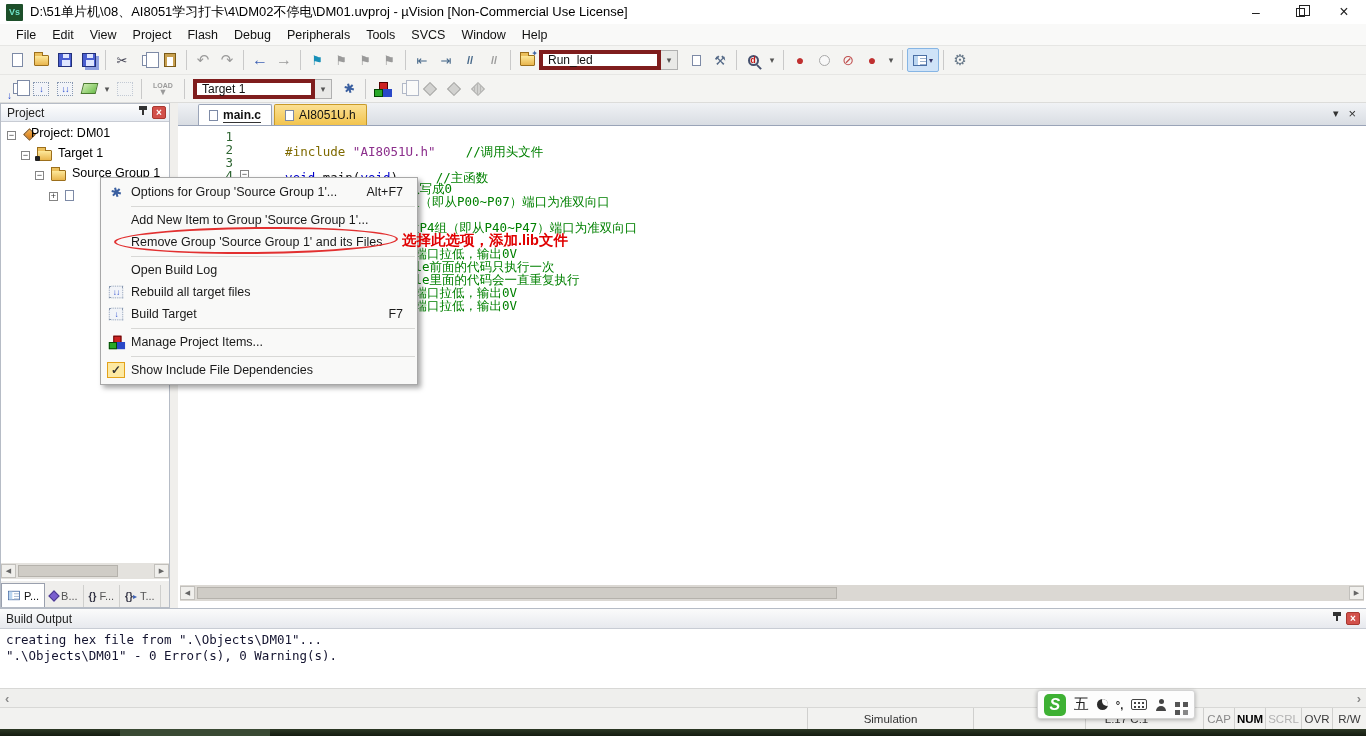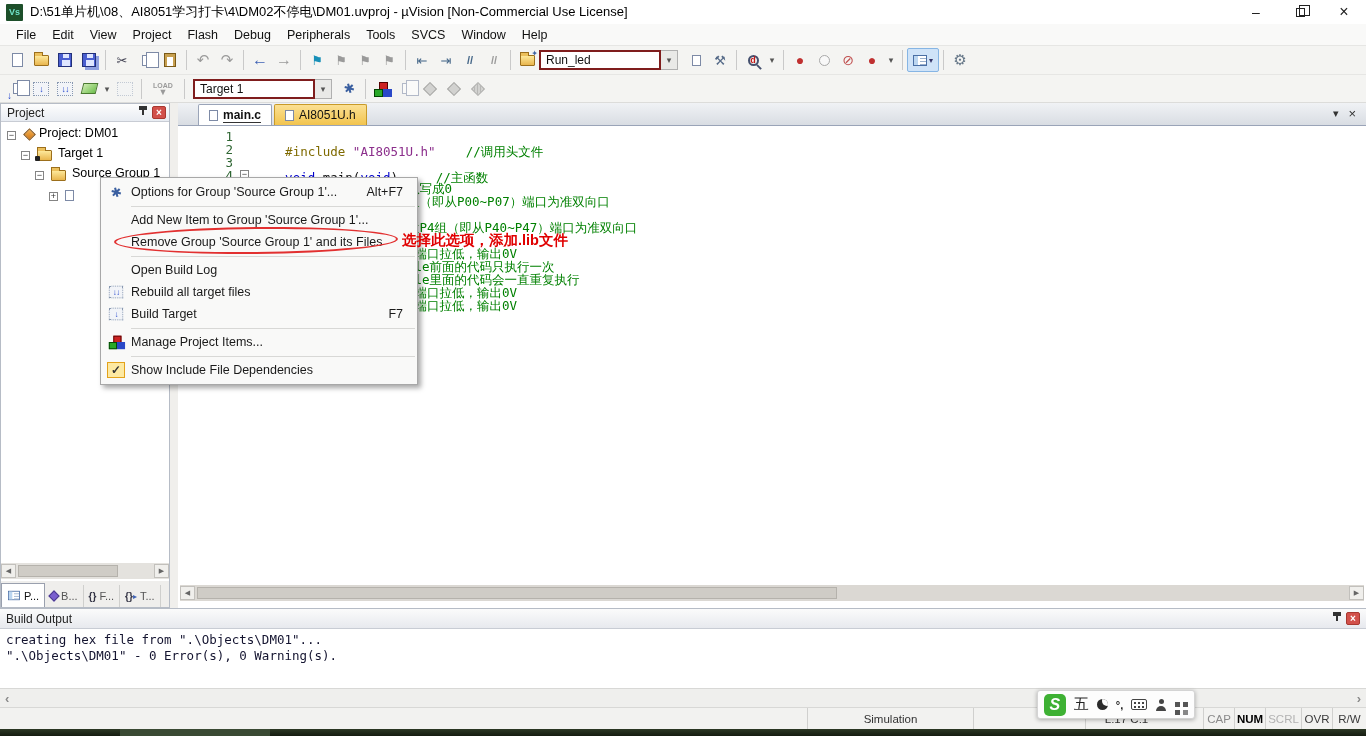--- a/index.html
+++ b/index.html
@@ -33,21 +33,21 @@
   .page-ic.sm { width:9px; height:11px; }
   .page-ic.dbl::after { content:""; position:absolute; left:3px; top:-4px; width:11px; height:14px; background:#fff; border:1px solid #7d8aa6; }
   .folder-ic { width:15px; height:11px; background:linear-gradient(#fde89a,#e9b64e); border:1px solid #9c6f1c; border-radius:1px; position:relative; }
   .folder-ic::before { content:""; position:absolute; top:-4px; left:-1px; width:7px; height:3px; background:#ecc05c; border:1px solid #9c6f1c; border-bottom:none; }
   .floppy-ic { width:14px; height:14px; background:#4a5fd0; border:1px solid #22307a; position:relative; }
   .floppy-ic::before { content:""; position:absolute; left:4px; top:0; width:6px; height:4px; background:#dfe6ff; }
   .floppy-ic::after { content:""; position:absolute; left:3px; bottom:0; width:8px; height:6px; background:#dfe6ff; }
   .floppy-ic.dbl { box-shadow:3px 3px 0 #8fa0e0; }
   .clip-ic { width:12px; height:14px; background:#c8a050; border:1px solid #7a5a18; position:relative; }
   .clip-ic::after { content:""; position:absolute; left:2px; top:3px; width:6px; height:9px; background:#fff; }
-  .combo { height:20px; background:#fff; border:2px solid #7f1d1d; display:flex; align-items:center; padding-left:5px; font-size:12px; color:#111; }
+  .combo { height:20px; background:#fff; border:4px solid #7f1d1d; display:flex; align-items:center; padding-left:5px; font-size:12px; color:#111; }
   .combo-btn { width:17px; height:20px; background:#e9e9e7; border:1px solid #b0b0b0; border-left:none; display:flex; align-items:center; justify-content:center; font-size:9px; color:#555; }
   .mag-ic { width:11px; height:11px; border:2px solid #44506e; border-radius:50%; position:relative; display:flex; align-items:center; justify-content:center; font-size:9px; font-weight:bold; color:#c01818; }
   .mag-ic::after { content:""; position:absolute; right:-5px; bottom:-4px; width:6px; height:2px; background:#44506e; transform:rotate(45deg); }
   .bp-off { width:11px; height:11px; border:1px solid #a8a8a8; border-radius:50%; background:#f8f8f8; }
   .layout-ic { width:14px; height:11px; border:1px solid #4a6fa5; background:#fff; position:relative; }
   .layout-ic::before { content:""; position:absolute; left:0; top:0; width:4px; height:100%; background:#bcd6f0; }
   .layout-ic::after { content:""; position:absolute; left:6px; top:2px; width:6px; height:1px; background:#9ab0cc; box-shadow:0 3px 0 #9ab0cc, 0 6px 0 #9ab0cc; }
   .layout-btn { width:32px; height:24px; background:#cfe3f8; border:1px solid #86b5e4; border-radius:2px; display:flex; align-items:center; justify-content:center; gap:2px; }
   .build-ic { width:16px; height:14px; border:1px dotted #8898b0; background:#f2f4f8; color:#2244cc; font-size:9px; font-weight:bold; display:flex; align-items:center; justify-content:center; letter-spacing:-1px; }
   .batch-ic { width:15px; height:11px; background:linear-gradient(135deg,#cdecb0,#6fbf4f); border:1px solid #4a7a30; transform:skewX(-14deg); }
@@ -347,21 +347,21 @@
       <span class="pin-ic"></span>
       <span class="xbtn">
           <span>×</span>
         </span>
     </span>
   </div>
 
   <div style="position:relative;height:440px;">
     <span class="exp" style="left:6px;top:9px;"><span>−</span></span>
     <span class="proj-ic" style="left:24px;top:8px;"></span>
-    <span class="tlabel" style="left:38px;top:4px;">Project: DM01</span>
+    <span class="tlabel" style="left:30px;top:4px;">Project: DM01</span>
 
     <span class="exp" style="left:20px;top:29px;"><span>−</span></span>
     <span class="folder-ic" style="position:absolute;left:36px;top:28px;"></span>
     <span class="tgt-dot" style="left:34px;top:34px;"></span>
     <span class="tlabel" style="left:57px;top:24px;">Target 1</span>
 
     <span class="exp" style="left:34px;top:49px;"><span>−</span></span>
     <span class="folder-ic" style="position:absolute;left:50px;top:48px;"></span>
     <span class="tlabel" style="left:71px;top:44px;">Source Group 1</span>
 

